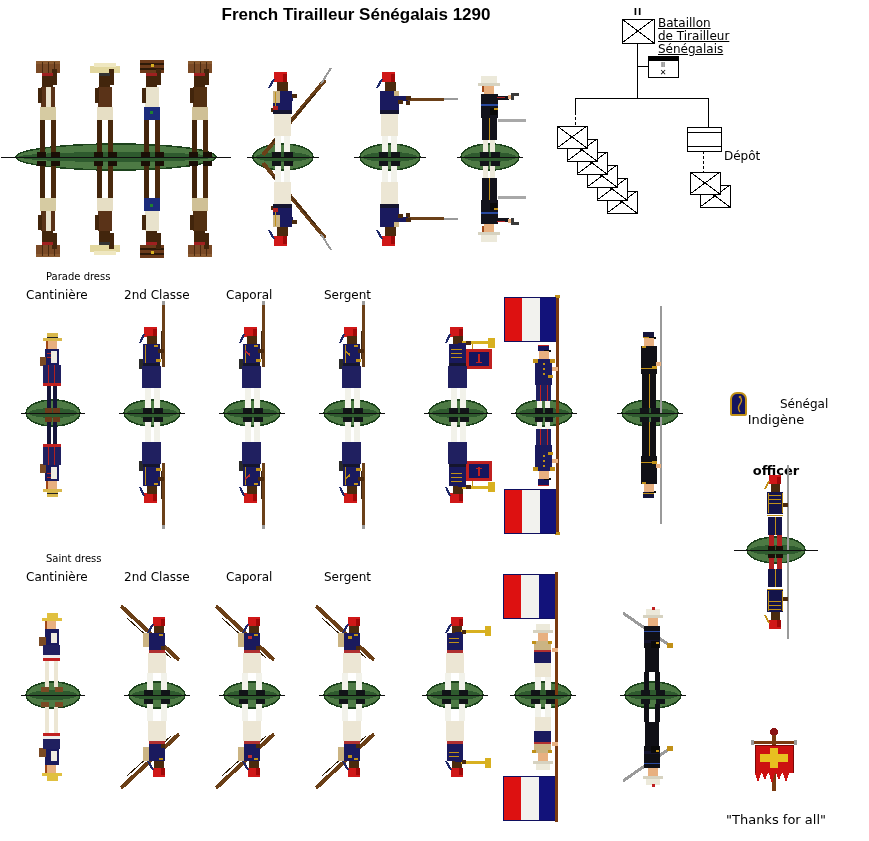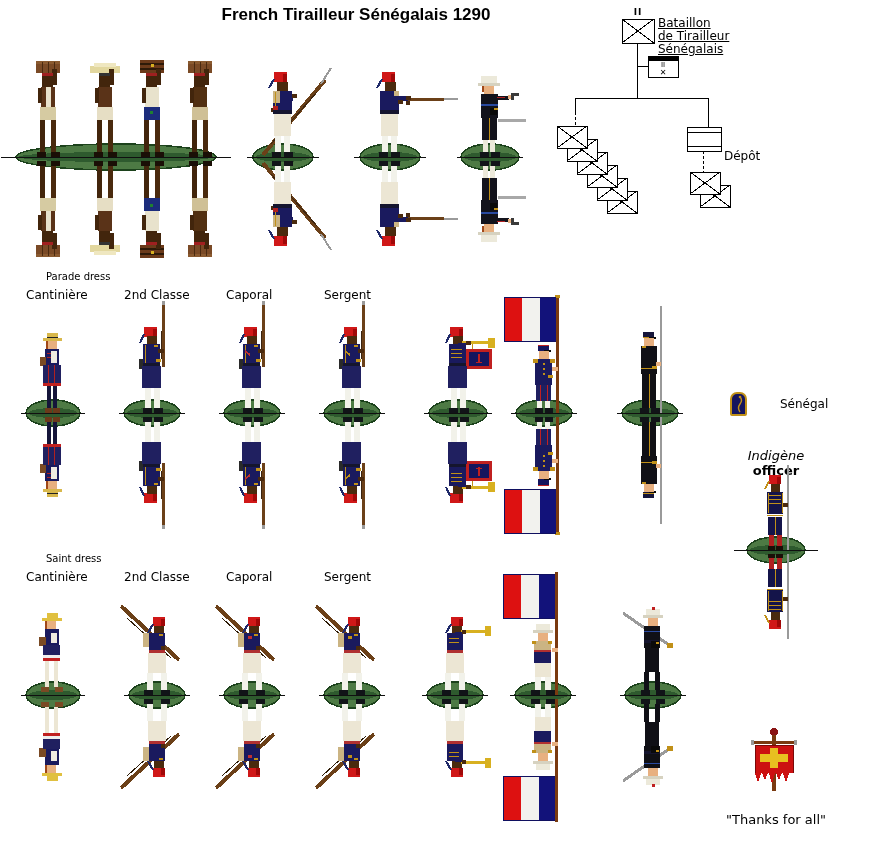--- a/index.html
+++ b/index.html
@@ -95,21 +95,21 @@
   <div class="rank" style="left:324px;top:570px;">Sergent</div>
 
   <div class="badge" style="left:730px;top:392px;">
     <svg width="13" height="20" viewBox="0 0 13 20">
       <path d="M8 3 q3 3 0 7 q-3 4 0 8" stroke="#c09018" fill="none" stroke-width="1.4"></path>
       <circle cx="8" cy="3" r="1.3" fill="#c09018"></circle>
     </svg>
   </div>
   <div class="olabel" style="left:751px;top:398px;margin-left:29px;">Sénégal</div>
 
-  <div class="indig" style="top:448px;font-style:italic;">Indigène</div>
+  <div class="indig" style="top:412px;">Indigène</div>
   <div class="indig" style="top:463px;font-weight:bold;">officer</div>
 
   <div id="stands">
       <div class="stand">
         <div style="left: 1px; top: 142px;"><svg width="230" height="30" viewBox="0 0 230 30" shape-rendering="crispEdges">
             <ellipse cx="115" cy="15" rx="100" ry="13" fill="#4d7a44" stroke="#1c421c" stroke-width="1.5"></ellipse>
             <ellipse cx="115" cy="15" rx="97" ry="5" fill="#2e5a2e"></ellipse>
             <line x1="0" y1="15" x2="230" y2="15" stroke="#101010" stroke-width="1"></line>
           </svg></div>
         <div style="left: 1px; top: 57px;"><svg width="230" height="100" viewBox="0 0 230 100" shape-rendering="crispEdges">

